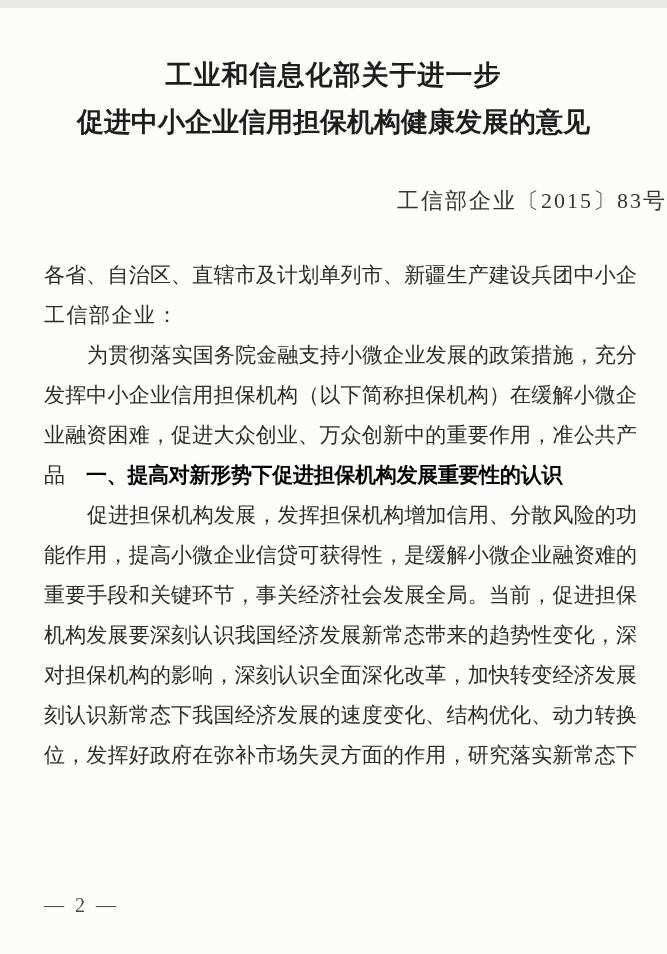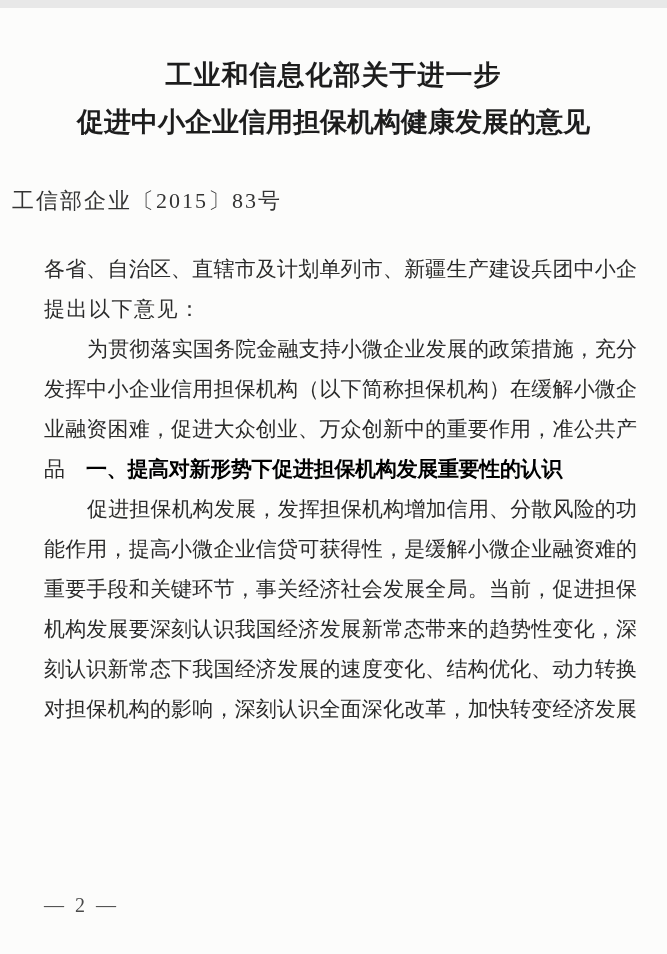--- a/index.html
+++ b/index.html
@@ -32,30 +32,30 @@
     font-weight: 700;
   }
   .title-line.first { letter-spacing: 1px; }
   .title-line.second { letter-spacing: 0; }
   
   .doc-number {
     position: absolute;
     top: 178px;
     left: 0;
     right: 0;
-    text-align: left;
+    text-align: right;
     padding-left: 12px;
     font-size: 22px;
     letter-spacing: 2px;
     color: #333333;
   }
   
   .body-block {
     position: absolute;
-    top: 241px;
+    top: 247px;
     left: 44px;
     right: 30px;
   }
   .line {
     height: 40px;
     line-height: 40px;
     font-size: 21px;
     white-space: nowrap;
   }
   .line.full {
@@ -100,28 +100,29 @@
 
   <div class="title-block">
     <div class="title-line first">工业和信息化部关于进一步</div>
     <div class="title-line second">促进中小企业信用担保机构健康发展的意见</div>
   </div>
 
   <div class="doc-number">工信部企业〔2015〕83号</div>
 
   <div class="body-block">
       <div class="line full">各省、自治区、直辖市及计划单列市、新疆生产建设兵团中小企</div>
-      <div class="line end">提出以下意见：</div>
+      <div class="line end">工信部企业：</div>
       <div class="line para-start">为贯彻落实国务院金融支持小微企业发展的政策措施，充分</div>
       <div class="line full">发挥中小企业信用担保机构（以下简称担保机构）在缓解小微企</div>
       <div class="line full">业融资困难，促进大众创业、万众创新中的重要作用，准公共产品</div>
       <div class="line heading">一、提高对新形势下促进担保机构发展重要性的认识</div>
       <div class="line para-start">促进担保机构发展，发挥担保机构增加信用、分散风险的功</div>
       <div class="line full">能作用，提高小微企业信贷可获得性，是缓解小微企业融资难的</div>
       <div class="line full">重要手段和关键环节，事关经济社会发展全局。当前，促进担保</div>
       <div class="line full">机构发展要深刻认识我国经济发展新常态带来的趋势性变化，深</div>
+      <div class="line full">对担保机构的影响，深刻认识全面深化改革，加快转变经济发展</div>
       <div class="line full">刻认识新常态下我国经济发展的速度变化、结构优化、动力转换</div>
-      <div class="line full">对担保机构的影响，深刻认识全面深化改革，加快转变经济发展</div>
+      <div class="line full">位，发挥好政府在弥补市场失灵方面的作用，研究落实新常态下</div>
     </div>
 
   <div class="page-footer">— 2 —</div>
 
 </div>
 
 </body></html>

